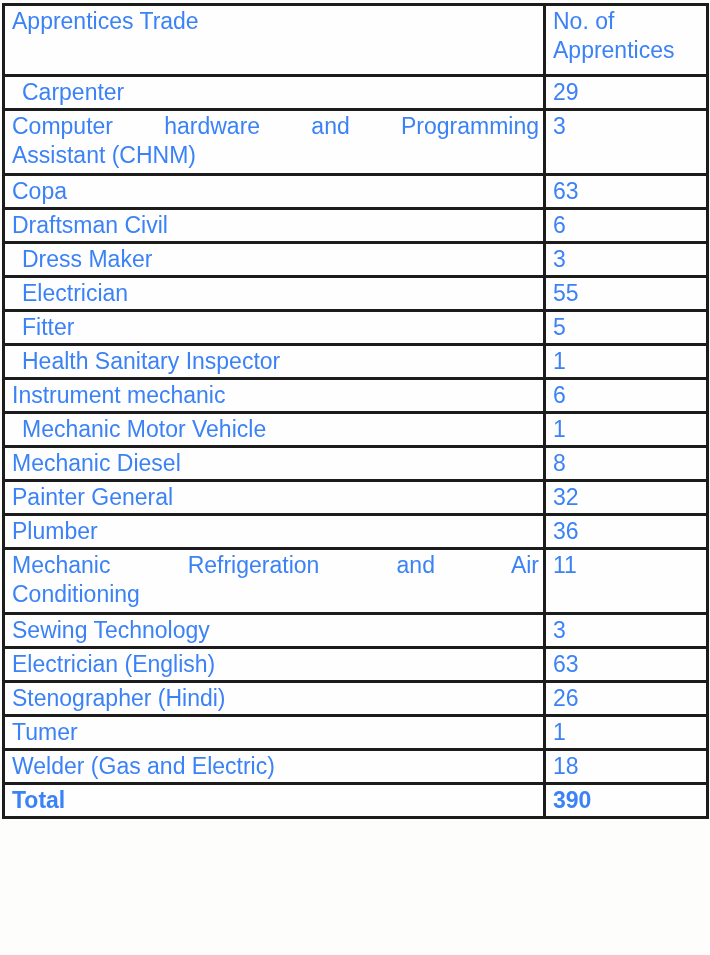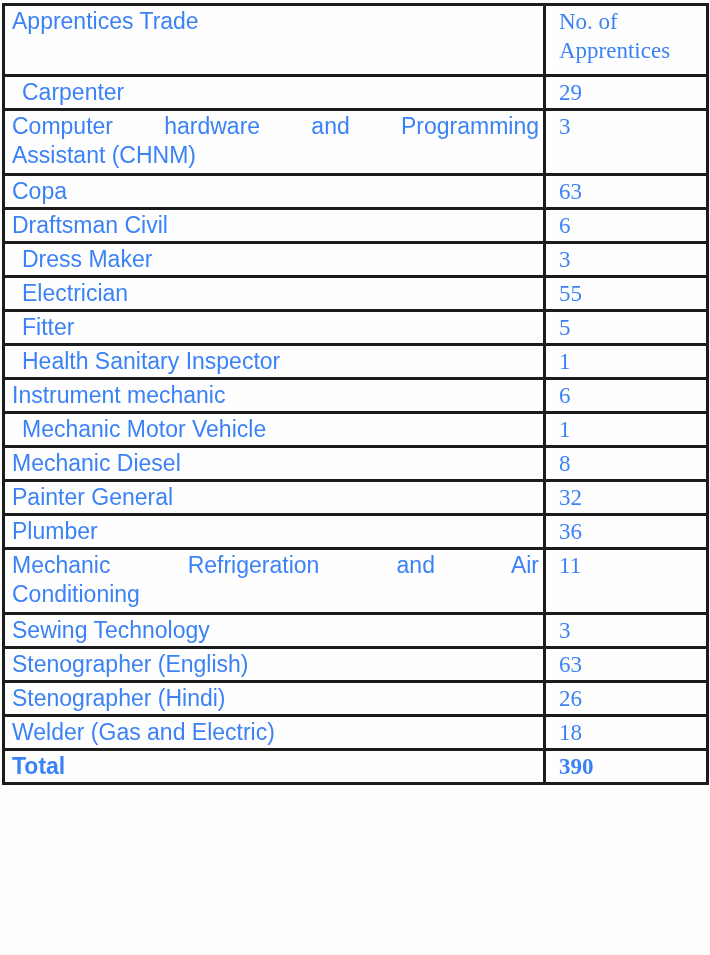--- a/index.html
+++ b/index.html
@@ -28,21 +28,21 @@
   td {
     border: 3px solid #1c1c1c;
     font-size: 23px;
     line-height: 29px;
     vertical-align: top;
     padding: 1px 4px 1px 7px;
     overflow: hidden;
     white-space: normal;
   }
   thead td { height: 66px; }
-  td.count { padding-left: 13px; font-family: Liberation Serif, serif; }
+  td.count { padding-left: 7px; }
   td.indent { padding-left: 17px; }
   td.bold, tr.bold td { font-weight: bold; }
   .jline {
     text-align: justify;
     text-align-last: justify;
   }
   .tall td { height: 60px; }
 </style>
 </head>
 <body>
@@ -123,26 +123,30 @@
             <div class="jline">Mechanic Refrigeration and Air</div>
             <div>Conditioning</div>
           </td>
           <td class="count">11</td>
         </tr>
         <tr>
           <td class="trade">Sewing Technology</td>
           <td class="count">3</td>
         </tr>
         <tr>
-          <td class="trade">Stenographer (English)</td>
+          <td class="trade">Electrician (English)</td>
           <td class="count">63</td>
         </tr>
         <tr>
           <td class="trade">Stenographer (Hindi)</td>
           <td class="count">26</td>
+        </tr>
+        <tr>
+          <td class="trade">Tumer</td>
+          <td class="count">1</td>
         </tr>
         <tr>
           <td class="trade">Welder (Gas and Electric)</td>
           <td class="count">18</td>
         </tr>
         <tr class="bold">
           <td class="trade">Total</td>
           <td class="count">390</td>
         </tr>
       </tbody>

